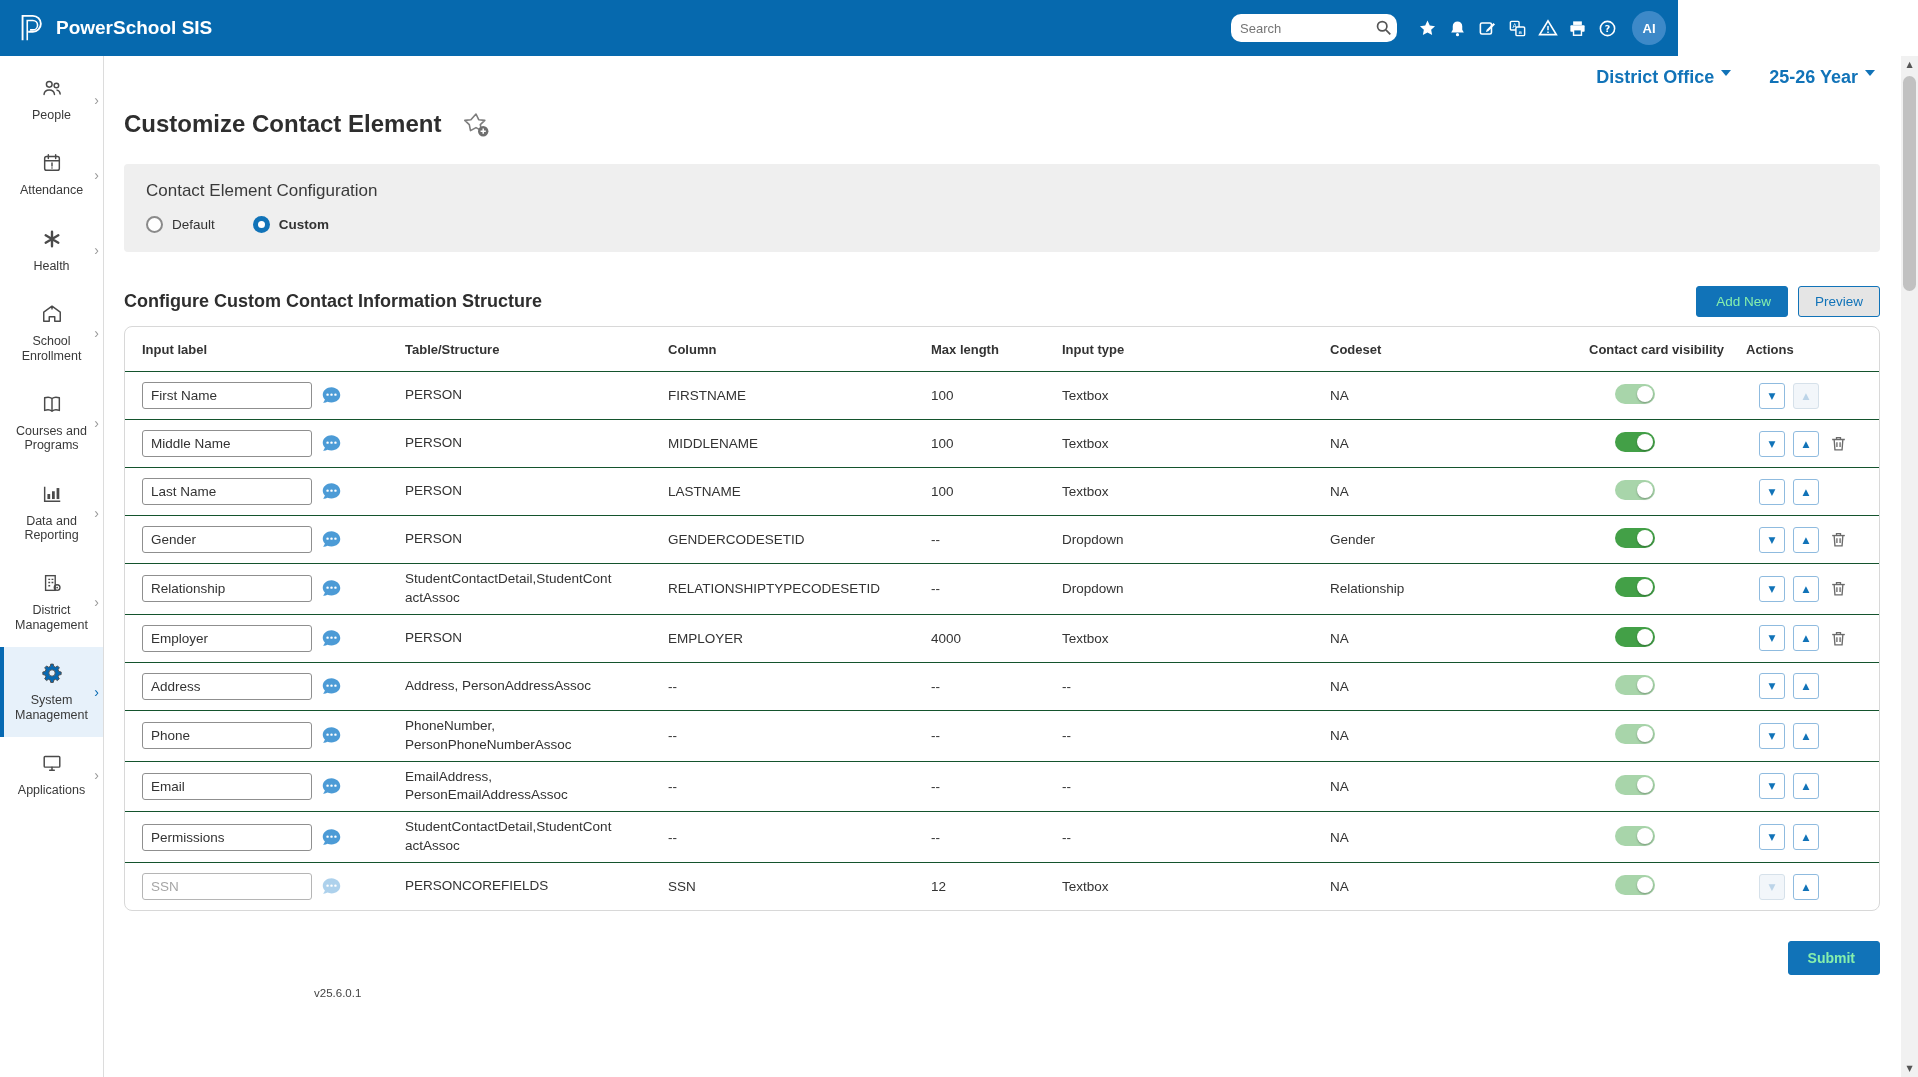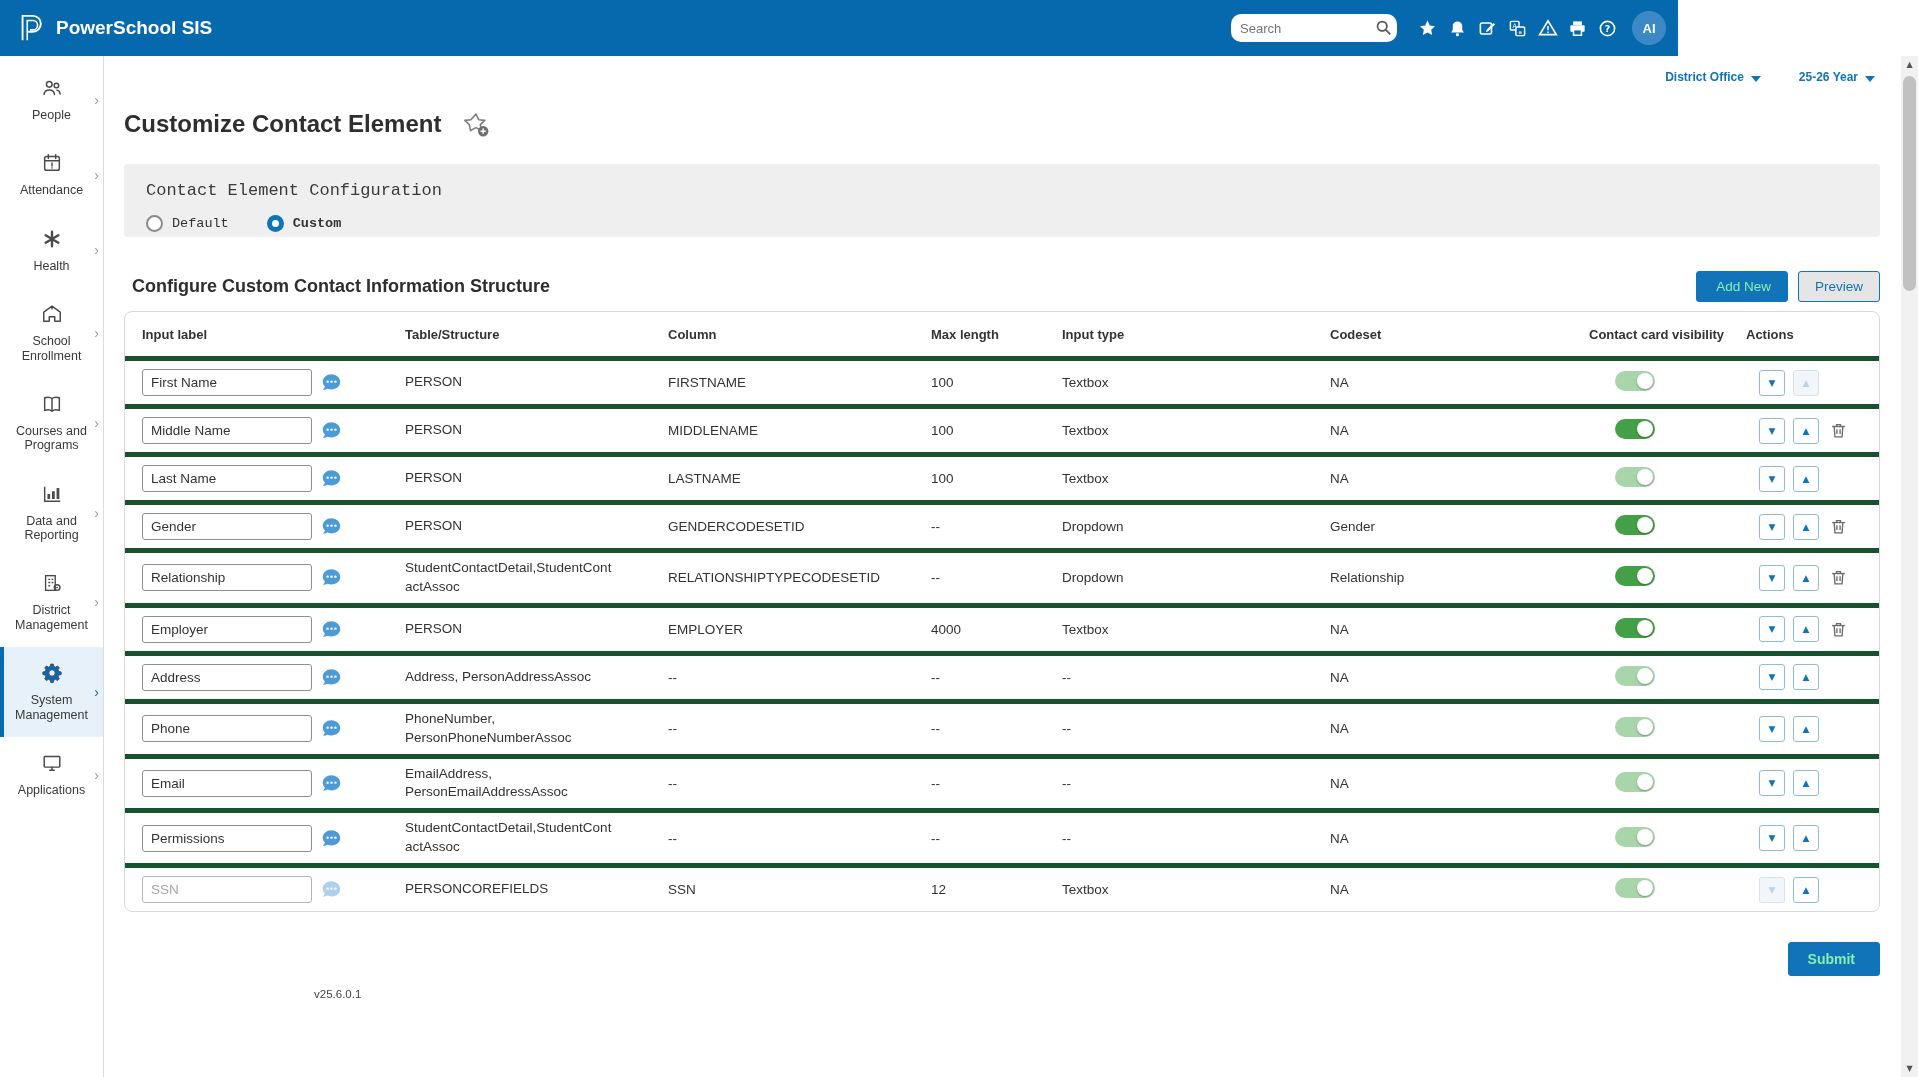--- a/index.html
+++ b/index.html
@@ -29,50 +29,50 @@
   .side-item .chev { position:absolute; right:4px; top:50%; transform:translateY(-50%);
                      color:#9a9a9a; font-size:14px; }
   .side-item svg { stroke:#4a4a4a; }
   .side-item.selected { background:#E7F1FA; }
   .side-item.selected::before { content:""; position:absolute; left:0; top:0; bottom:0; width:4px; background:#0769B2; }
   .side-item.selected .chev { color:#0769B2; }
 
   
   .main { position:absolute; left:105px; top:56px; right:17px; bottom:0; background:#fff; overflow:hidden; }
   .context-bar { height:42px; display:flex; align-items:center; justify-content:flex-end; gap:38px; padding-right:26px; }
-  .selector { color:#1173B8; font-size:12px; font-weight:bold; display:flex; align-items:center; gap:7px; cursor:pointer; }
+  .selector { color:#1173B8; font-size:18px; font-weight:bold; display:flex; align-items:flex-start; gap:7px; cursor:pointer; }
   .selector .caret { width:0; height:0; border-left:5px solid transparent; border-right:5px solid transparent;
                      border-top:6px solid #1173B8; margin-top:3px; }
   .page { padding:0 21px 0 19px; }
   .page-title-row { display:flex; align-items:center; gap:22px; margin-top:12px; }
   h1 { font-size:24px; font-weight:bold; color:#2e2e2e; }
   .fav { cursor:pointer; display:flex; }
 
-  .config-panel { margin-top:26px; background:#EFEFEF; border-radius:4px; padding:17px 22px 5px;font-family:Liberation Mono, monospace; }
+  .config-panel { margin-top:26px; background:#EFEFEF; border-radius:4px; padding:17px 22px 19px; }
   .config-title { font-size:17px; color:#3a3a3a; }
   .radio-row { display:flex; align-items:center; gap:38px; margin-top:15px; }
   .radio-opt { display:flex; align-items:center; gap:9px; font-size:13.5px; cursor:pointer; }
   .radio { width:17px; height:17px; border-radius:50%; border:2px solid #8a8a8a; background:#fff; flex:0 0 auto; }
   .radio.checked { border:none; background:#1173B8; position:relative; }
   .radio.checked::after { content:""; position:absolute; width:7px; height:7px; background:#fff; border-radius:50%; left:5px; top:5px; }
   .radio-opt.sel .olbl { font-weight:bold; }
 
   .section-row { display:flex; align-items:center; margin-top:34px; }
-  .section-title { font-size:18px; font-weight:bold; color:#2e2e2e;margin-left:8px; }
+  .section-title { font-size:18px; font-weight:bold; color:#2e2e2e; }
   .section-actions { margin-left:auto; display:flex; gap:10px; }
   .btn { font-size:13.5px; border-radius:3px; padding:7px 16px; cursor:pointer; border:1px solid #1173B8; font-family:inherit; }
   .btn.primary { background:#1173B8; color:#86efac;padding-left:19px; }
   .btn.ghost { background:#e5e5e5; color:#1173B8; }
 
   
   .table { margin-top:9px; border:1px solid #D8D8D8; border-radius:8px; overflow:hidden; }
   .thead, .trow { display:grid; grid-template-columns:263px 263px 263px 131px 268px 259px 157px auto;
                   align-items:center; padding-left:17px; }
   .thead { height:44px; font-size:13px; font-weight:bold; color:#333; }
-  .trow { border-top:5px solid #14532d; min-height:48px; font-size:13.5px; padding-top:6px; padding-bottom:6px; }
+  .trow { border-top:1px solid #14532d; min-height:48px; font-size:13.5px; padding-top:6px; padding-bottom:6px; }
   .c-label { display:flex; align-items:center; gap:9px; }
   .label-input { width:170px; height:27px; border:1px solid #8f8f8f; border-radius:3px; padding:0 8px;
                  font-size:13.5px; color:#333; font-family:inherit; }
   .label-input::placeholder { color:#a6a6a6; }
   .chat { display:flex; cursor:pointer; }
   .c-table { max-width:218px; overflow-wrap:anywhere; line-height:1.4; padding-right:8px; }
   .toggle { width:40px; height:20px; border-radius:10px; display:inline-block; position:relative; cursor:pointer; margin-left:26px; }
   .toggle .knob { position:absolute; width:16px; height:16px; border-radius:50%; background:#fff; top:2px; right:2px;
                   box-shadow:0 1px 2px rgba(0,0,0,.3); }
   .toggle.bright { background:#43A047; }

